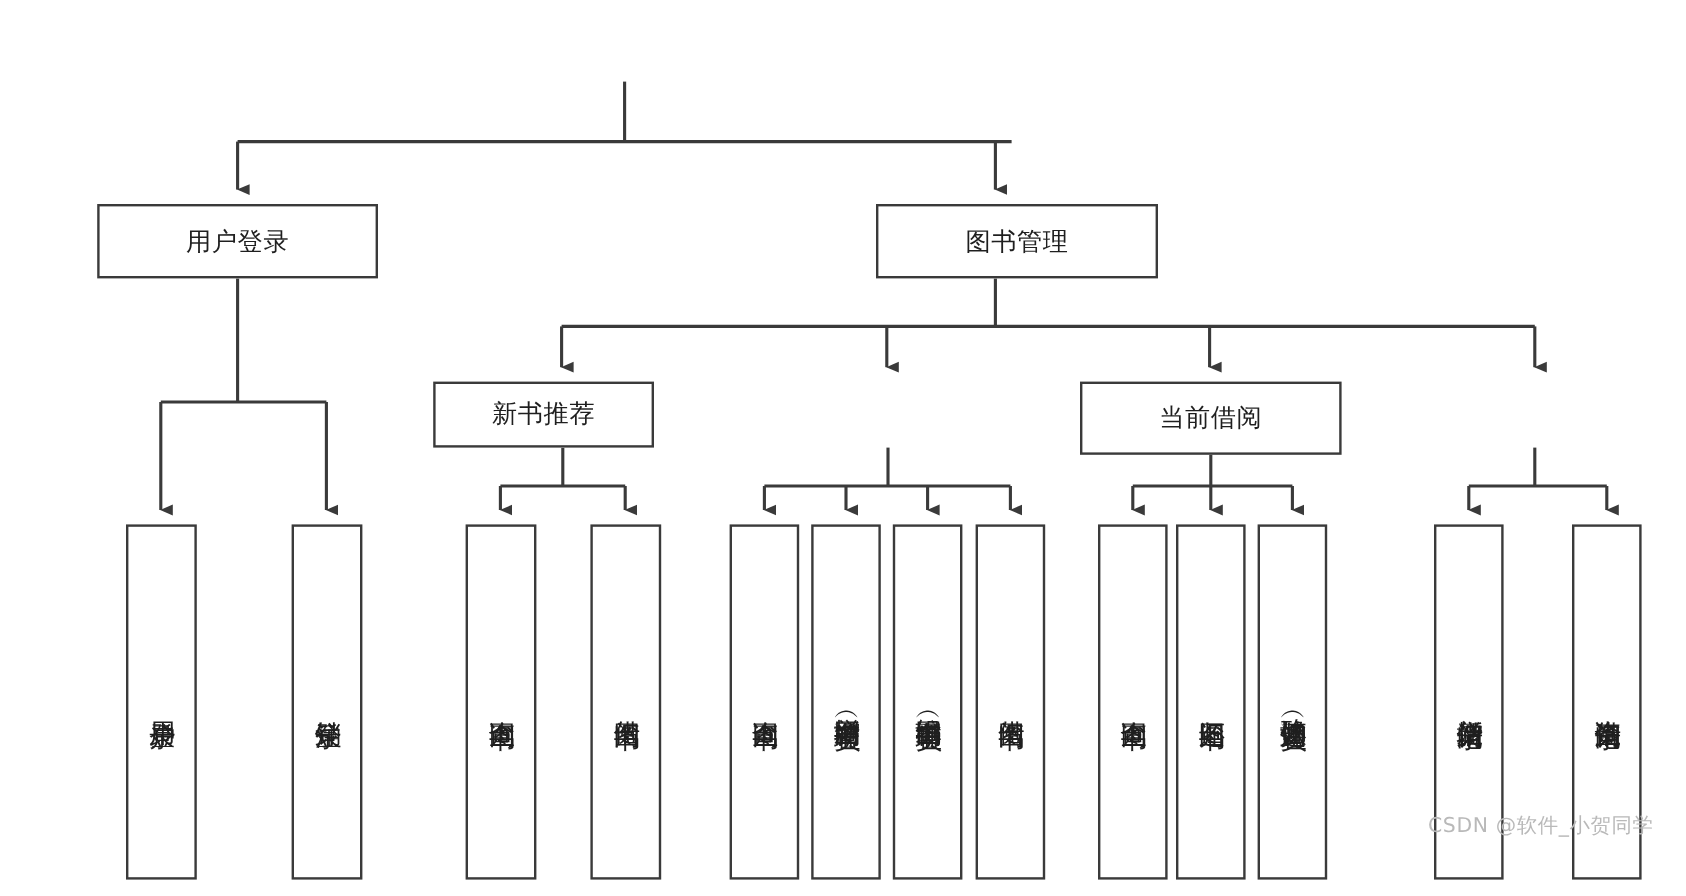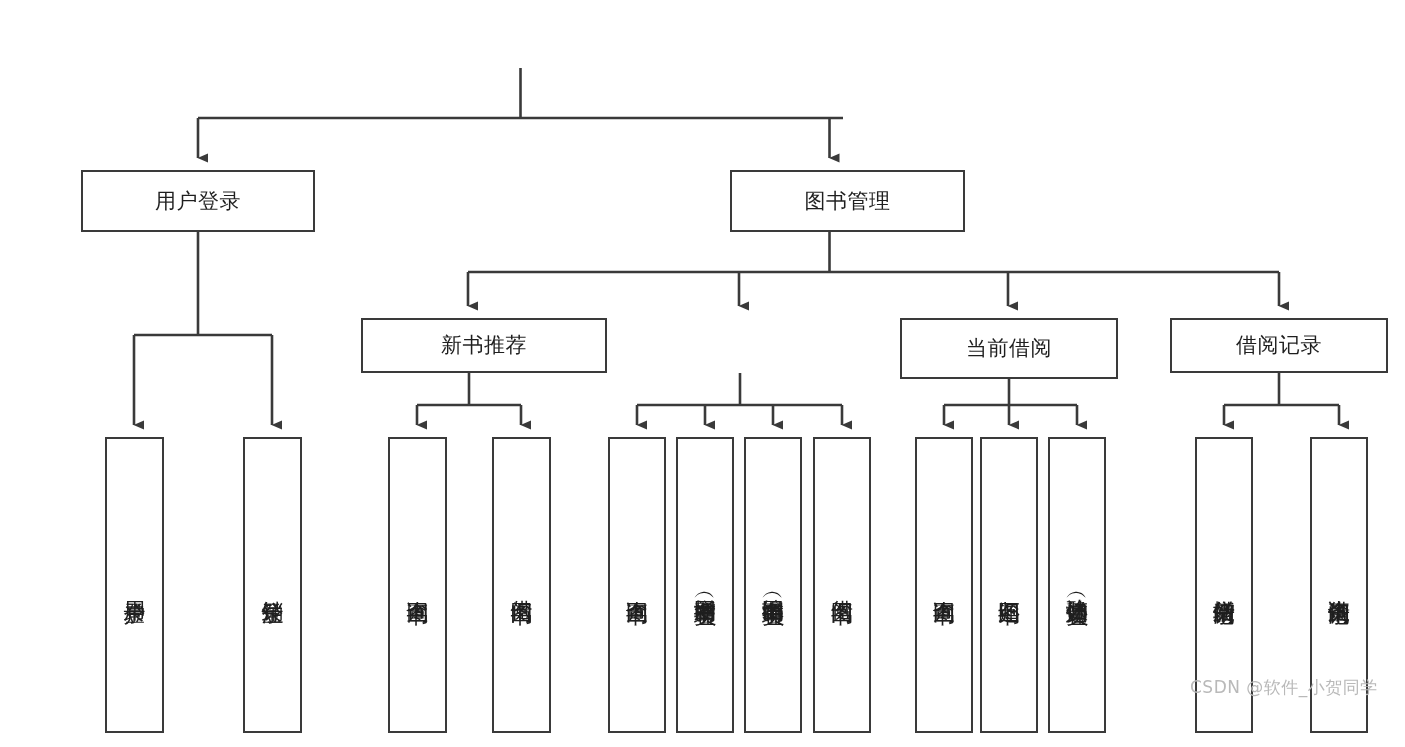--- a/index.html
+++ b/index.html
@@ -116,28 +116,25 @@
   </svg>
 
 
   <div class="node horiz" style="left:81px; top:170px; width:234px; height:62px;">
     <span class="label">用户登录</span>
   </div>
   <div class="node horiz" style="left:712px; top:170px; width:235px; height:62px;margin-left:18px;">
     <span class="label">图书管理</span>
   </div>
 
-  <div class="node horiz" style="left:361px; top:318px; width:246px; height:55px;">
+  <div class="node horiz" style="left:361px; top:318px; width:184px; height:55px;">
     <span class="label">新书推荐</span>
   </div>
   <div class="node horiz" style="left:900px; top:318px; width:218px; height:61px;">
     <span class="label">当前借阅</span>
-  </div>
-  <div class="node horiz" style="left:1170px; top:318px; width:218px; height:55px;">
-    <span class="label">借阅记录</span>
   </div>
 
   <div class="node vert" style="left:105px; top:437px; width:59px; height:296px;">
     <span class="label">用户登录</span>
   </div>
   <div class="node vert" style="left:243px; top:437px; width:59px; height:296px;">
     <span class="label">注销登录</span>
   </div>
 
   <div class="node vert" style="left:388px; top:437px; width:59px; height:296px;">

